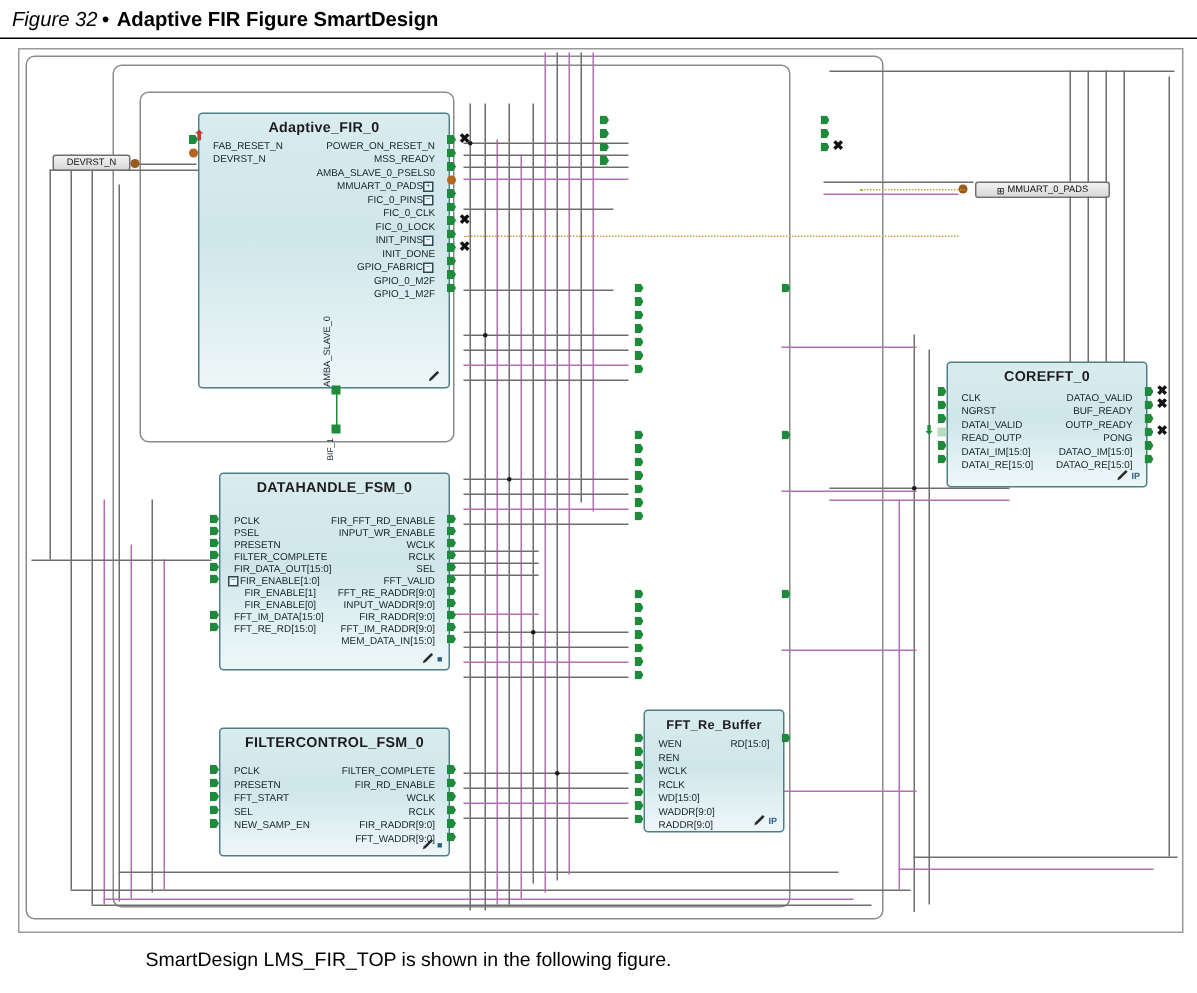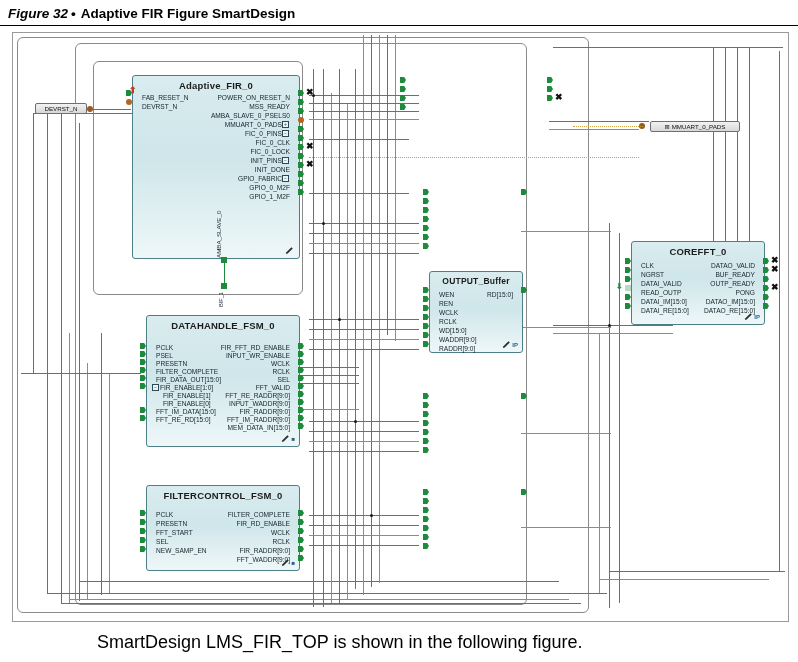--- a/index.html
+++ b/index.html
@@ -2,21 +2,21 @@
 <html><head>
 <meta charset="utf-8">
 <style>
   html,body{margin:0;padding:0;background:#ffffff;}
   body{width:798px;height:662px;position:relative;
        font-family:"Liberation Sans",sans-serif;color:#000;overflow:hidden;}
 
   
   #fig-title{position:absolute;left:8px;top:4px;width:780px;height:20px;
              white-space:nowrap;}
-  #fig-title .fignum{font-style:italic;font-weight:bold;font-size:13.5px;}
+  #fig-title .fignum{font-style:italic;font-weight:normal;font-size:13.5px;}
   #fig-title .bullet{font-weight:bold;font-size:13.5px;margin:0 5px 0 3px;}
   #fig-title .figcap{font-weight:bold;font-size:13.5px;}
   #title-rule{position:absolute;left:0;top:25px;width:798px;height:1px;
               background:#000;}
 
   
   #canvas{position:absolute;left:12px;top:32px;width:775px;height:588px;
           background:#fff;border:1px solid #9a9a9a;overflow:hidden;}
 
   
@@ -79,21 +79,21 @@
   
   .port{position:absolute;height:11px;border:1px solid #6f6f6f;
         background:linear-gradient(180deg,#f2f2f2,#d8d8d8);
         border-radius:2px;font-size:6.2px;color:#111;
         display:flex;align-items:center;justify-content:center;
         box-sizing:border-box;white-space:nowrap;}
   .portdot{position:absolute;width:6px;height:6px;border-radius:50%;
            background:#9a5a1e;}
 
   
-  #caption{position:absolute;left:97px;top:632px;font-size:18px;color:#000;
+  #caption{position:absolute;left:97px;top:632px;font-size:13px;color:#000;
            white-space:nowrap;}
 </style>
 </head>
 <body>
 
 <div id="fig-title">
   <span class="fignum">Figure 32</span><span class="bullet">•</span><span class="figcap">Adaptive FIR Figure SmartDesign</span>
 </div>
 <div id="title-rule"></div>
 
@@ -367,56 +367,56 @@
 
   <div class="pm in" style="left:410px;top:156px;"></div>
   <div class="pm in" style="left:410px;top:165px;"></div>
   <div class="pm in" style="left:410px;top:174px;"></div>
   <div class="pm in" style="left:410px;top:183px;"></div>
   <div class="pm in" style="left:410px;top:192px;"></div>
   <div class="pm in" style="left:410px;top:201px;"></div>
   <div class="pm in" style="left:410px;top:210px;"></div>
   <div class="pm out" style="left:508px;top:156px;"></div>
 
-  <div class="blk small" id="b-outb" style="left:416px;top:238px;width:94px;height:82px;">
-    <div class="bt">OUTPUT_Buffer</div>
+  <div class="pm in" style="left:410px;top:254px;"></div>
+  <div class="pm in" style="left:410px;top:263px;"></div>
+  <div class="pm in" style="left:410px;top:272px;"></div>
+  <div class="pm in" style="left:410px;top:281px;"></div>
+  <div class="pm in" style="left:410px;top:290px;"></div>
+  <div class="pm in" style="left:410px;top:299px;"></div>
+  <div class="pm in" style="left:410px;top:308px;"></div>
+  <div class="pm out" style="left:508px;top:254px;"></div>
+
+  <div class="pm in" style="left:410px;top:360px;"></div>
+  <div class="pm in" style="left:410px;top:369px;"></div>
+  <div class="pm in" style="left:410px;top:378px;"></div>
+  <div class="pm in" style="left:410px;top:387px;"></div>
+  <div class="pm in" style="left:410px;top:396px;"></div>
+  <div class="pm in" style="left:410px;top:405px;"></div>
+  <div class="pm in" style="left:410px;top:414px;"></div>
+  <div class="pm out" style="left:508px;top:360px;"></div>
+
+  <div class="blk small" id="b-fre" style="left:416px;top:440px;width:94px;height:82px;">
+    <div class="bt">FFT_Re_Buffer</div>
     <div class="pin l" style="top:19px;">WEN</div>
     <div class="pin l" style="top:28px;">REN</div>
     <div class="pin l" style="top:37px;">WCLK</div>
     <div class="pin l" style="top:46px;">RCLK</div>
     <div class="pin l" style="top:55px;">WD[15:0]</div>
     <div class="pin l" style="top:64px;">WADDR[9:0]</div>
     <div class="pin l" style="top:73px;">RADDR[9:0]</div>
     <div class="pin r" style="top:19px;">RD[15:0]</div>
     <div class="ipb">
       <span class="pen">
         <svg viewBox="0 0 10 10" width="9" height="9">
             <path d="M1 9 L3 8.4 L8.6 2.8 L7.2 1.4 L1.6 7z" fill="#2b2b2b"></path>
           </svg>
       </span><span>IP</span>
     </div>
   </div>
-  <div class="pm in" style="left:410px;top:254px;"></div>
-  <div class="pm in" style="left:410px;top:263px;"></div>
-  <div class="pm in" style="left:410px;top:272px;"></div>
-  <div class="pm in" style="left:410px;top:281px;"></div>
-  <div class="pm in" style="left:410px;top:290px;"></div>
-  <div class="pm in" style="left:410px;top:299px;"></div>
-  <div class="pm in" style="left:410px;top:308px;"></div>
-  <div class="pm out" style="left:508px;top:254px;"></div>
-
-  <div class="pm in" style="left:410px;top:360px;"></div>
-  <div class="pm in" style="left:410px;top:369px;"></div>
-  <div class="pm in" style="left:410px;top:378px;"></div>
-  <div class="pm in" style="left:410px;top:387px;"></div>
-  <div class="pm in" style="left:410px;top:396px;"></div>
-  <div class="pm in" style="left:410px;top:405px;"></div>
-  <div class="pm in" style="left:410px;top:414px;"></div>
-  <div class="pm out" style="left:508px;top:360px;"></div>
-
   <div class="pm in" style="left:410px;top:456px;"></div>
   <div class="pm in" style="left:410px;top:465px;"></div>
   <div class="pm in" style="left:410px;top:474px;"></div>
   <div class="pm in" style="left:410px;top:483px;"></div>
   <div class="pm in" style="left:410px;top:492px;"></div>
   <div class="pm in" style="left:410px;top:501px;"></div>
   <div class="pm in" style="left:410px;top:510px;"></div>
   <div class="pm out" style="left:508px;top:456px;"></div>
 
   <div class="blk" id="b-cfft" style="left:618px;top:208px;width:134px;height:84px;">

